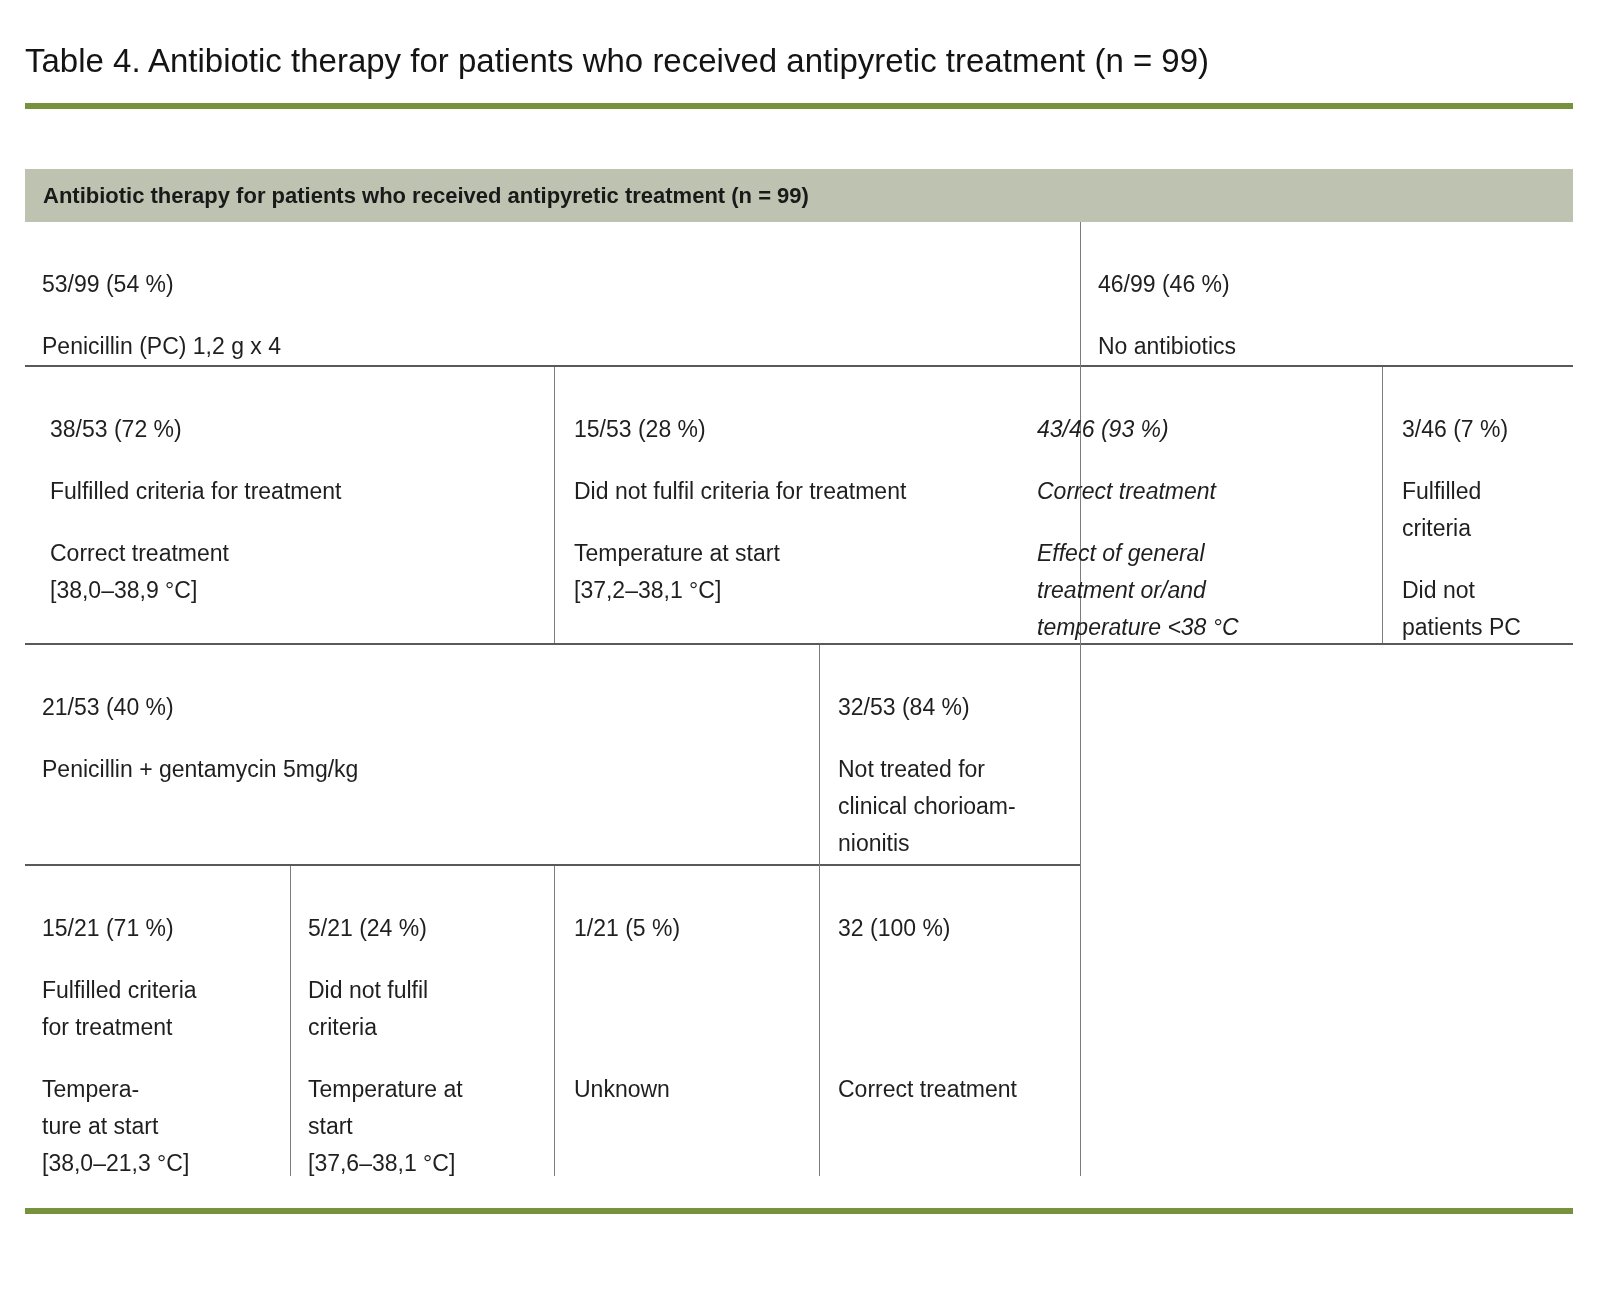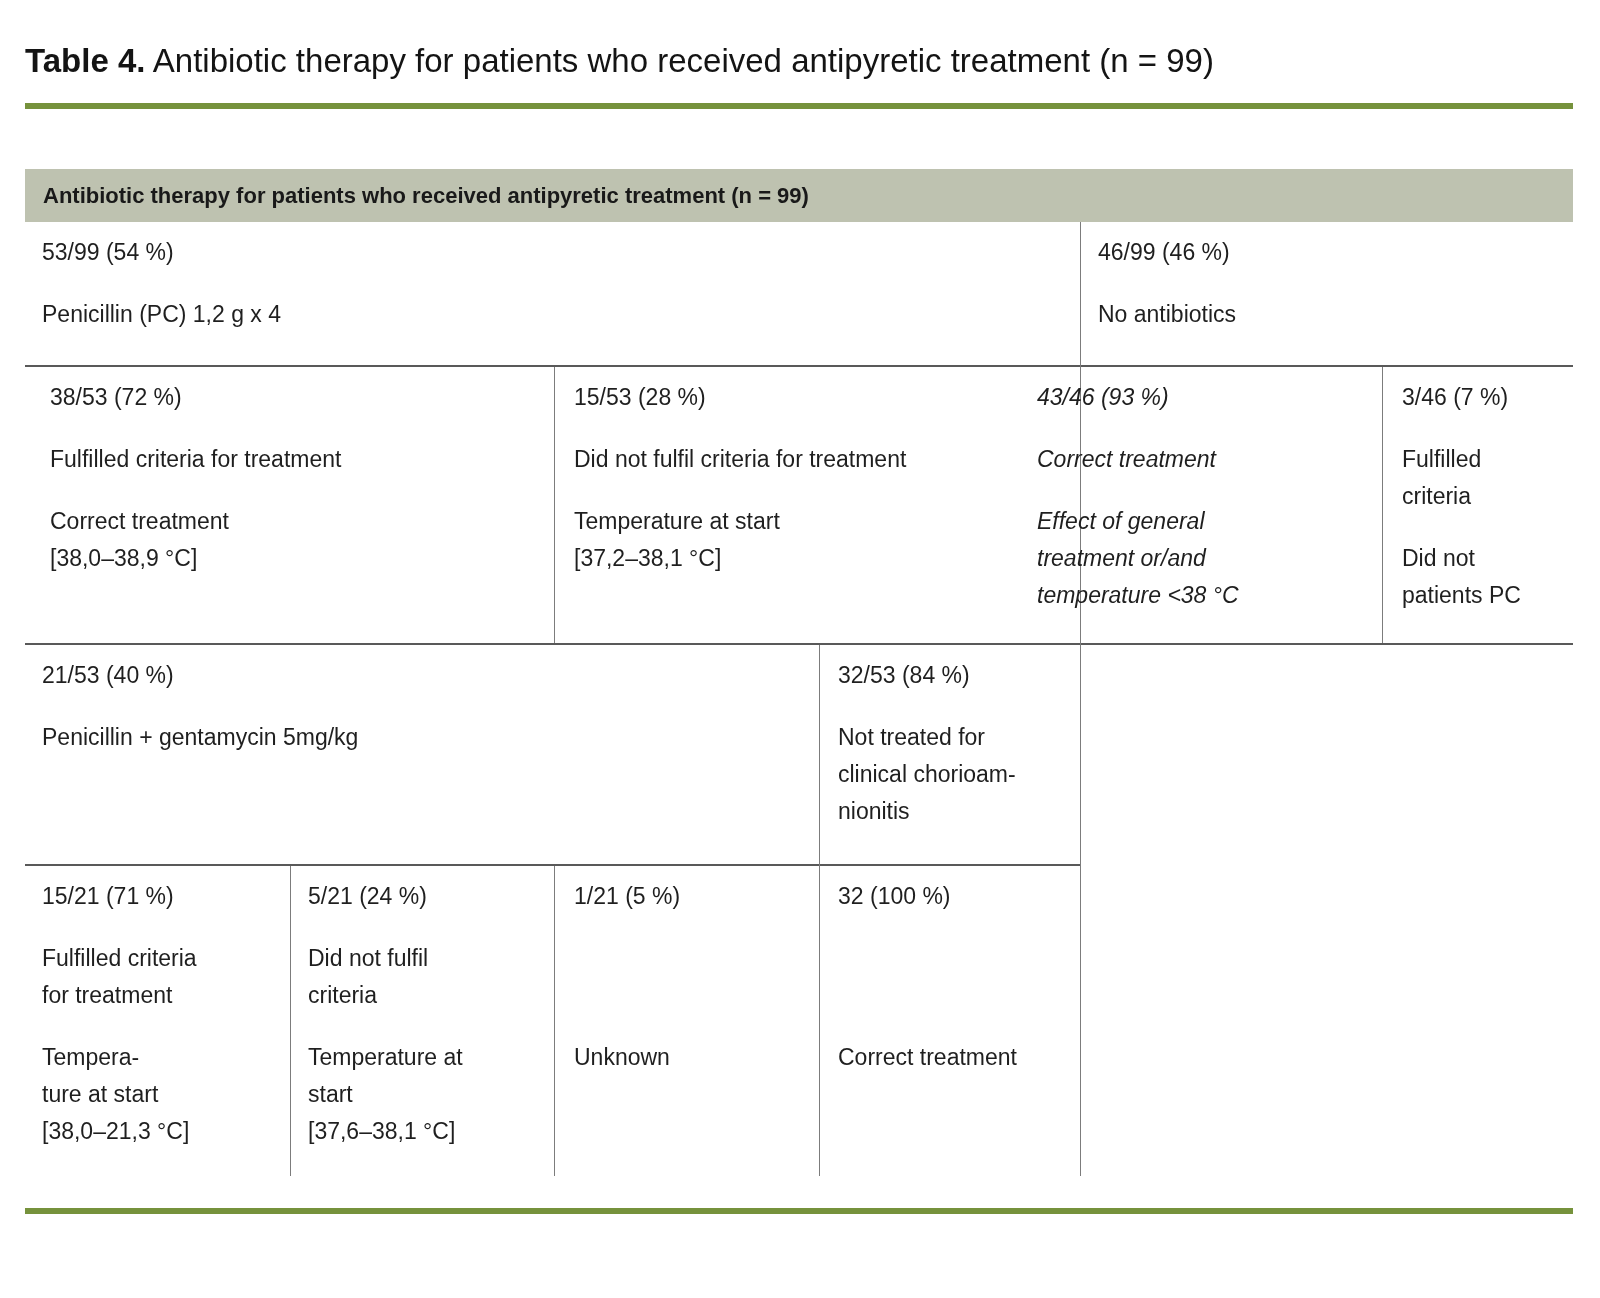--- a/index.html
+++ b/index.html
@@ -14,21 +14,21 @@
   }
   .title {
     position: absolute;
     left: 25px;
     top: 38px;
     font-size: 33px;
     line-height: 46px;
     color: #141414;
     white-space: nowrap;
   }
-  .title .bold { font-weight: bold; }
+  .title .bold { font-weight: normal; }
   .rule {
     position: absolute;
     left: 25px;
     width: 1548px;
     height: 6px;
     background: #76923c;
   }
   .rule.top { top: 103px; }
   .rule.bottom { top: 1208px; }
   .header-bar {
@@ -54,21 +54,21 @@
     height: 2px;
     background: #595959;
   }
   .vline {
     position: absolute;
     width: 1px;
     background: #7c7c7c;
   }
   .cell {
     position: absolute;
-    padding-top: 12px;
+    padding-top: 44px;
     font-size: 23px;
     line-height: 37px;
     color: #1f1f1f;
   }
   .cell p {
     margin: 0 0 25px 0;
     white-space: pre-line;
   }
 </style>
 </head>

